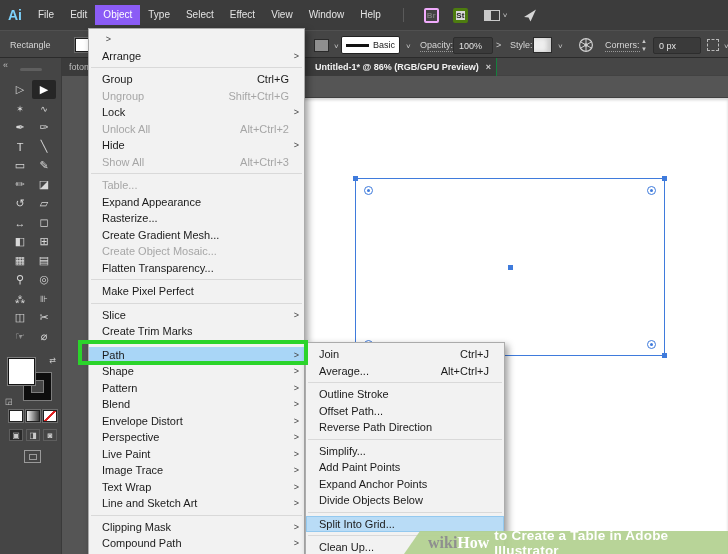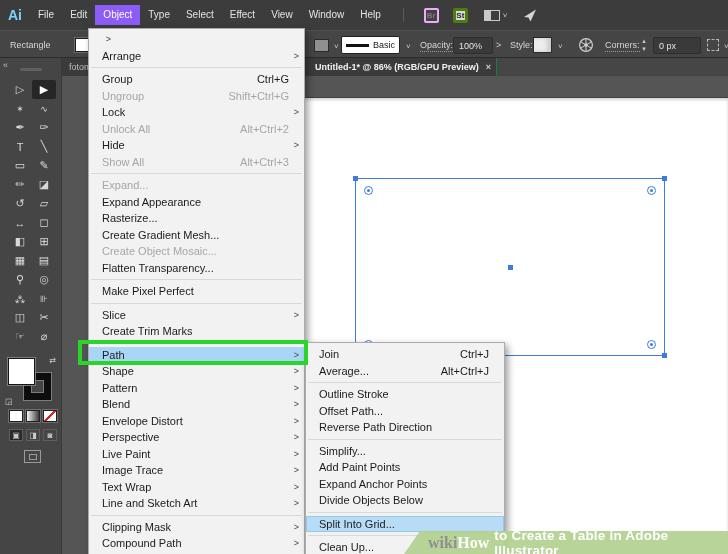--- a/index.html
+++ b/index.html
@@ -272,21 +272,21 @@
     <div class="mi">
         <span class="lbl">Hide</span>
         <span class="arr">&gt;</span>
       </div>
     <div class="mi dis">
         <span class="lbl">Show All</span>
         <span class="sc">Alt+Ctrl+3</span>
       </div>
     <div class="msep"></div>
     <div class="mi dis">
-        <span class="lbl">Expand...</span>
+        <span class="lbl">Table...</span>
       </div>
     <div class="mi">
         <span class="lbl">Expand Appearance</span>
       </div>
     <div class="mi">
         <span class="lbl">Rasterize...</span>
       </div>
     <div class="mi">
         <span class="lbl">Create Gradient Mesh...</span>
       </div>

